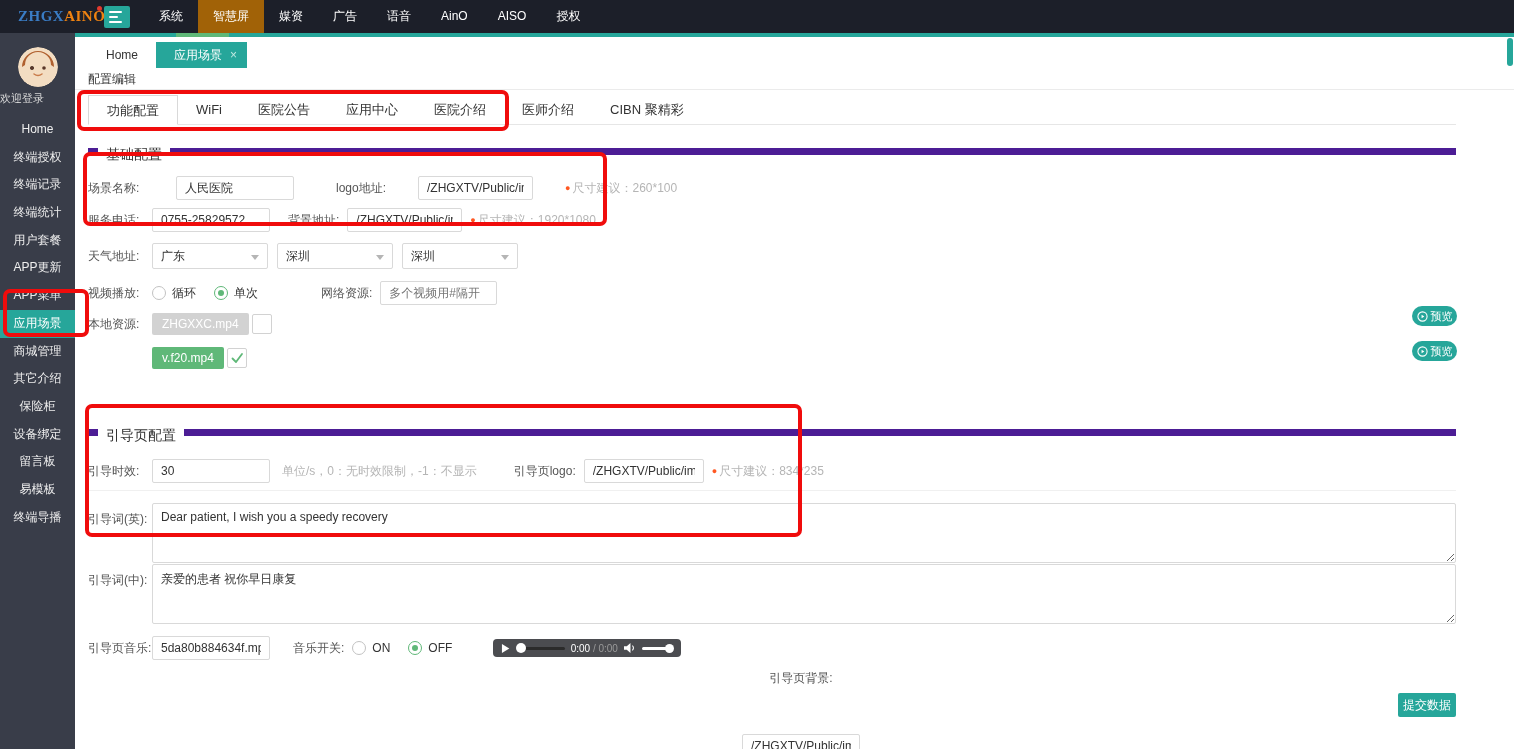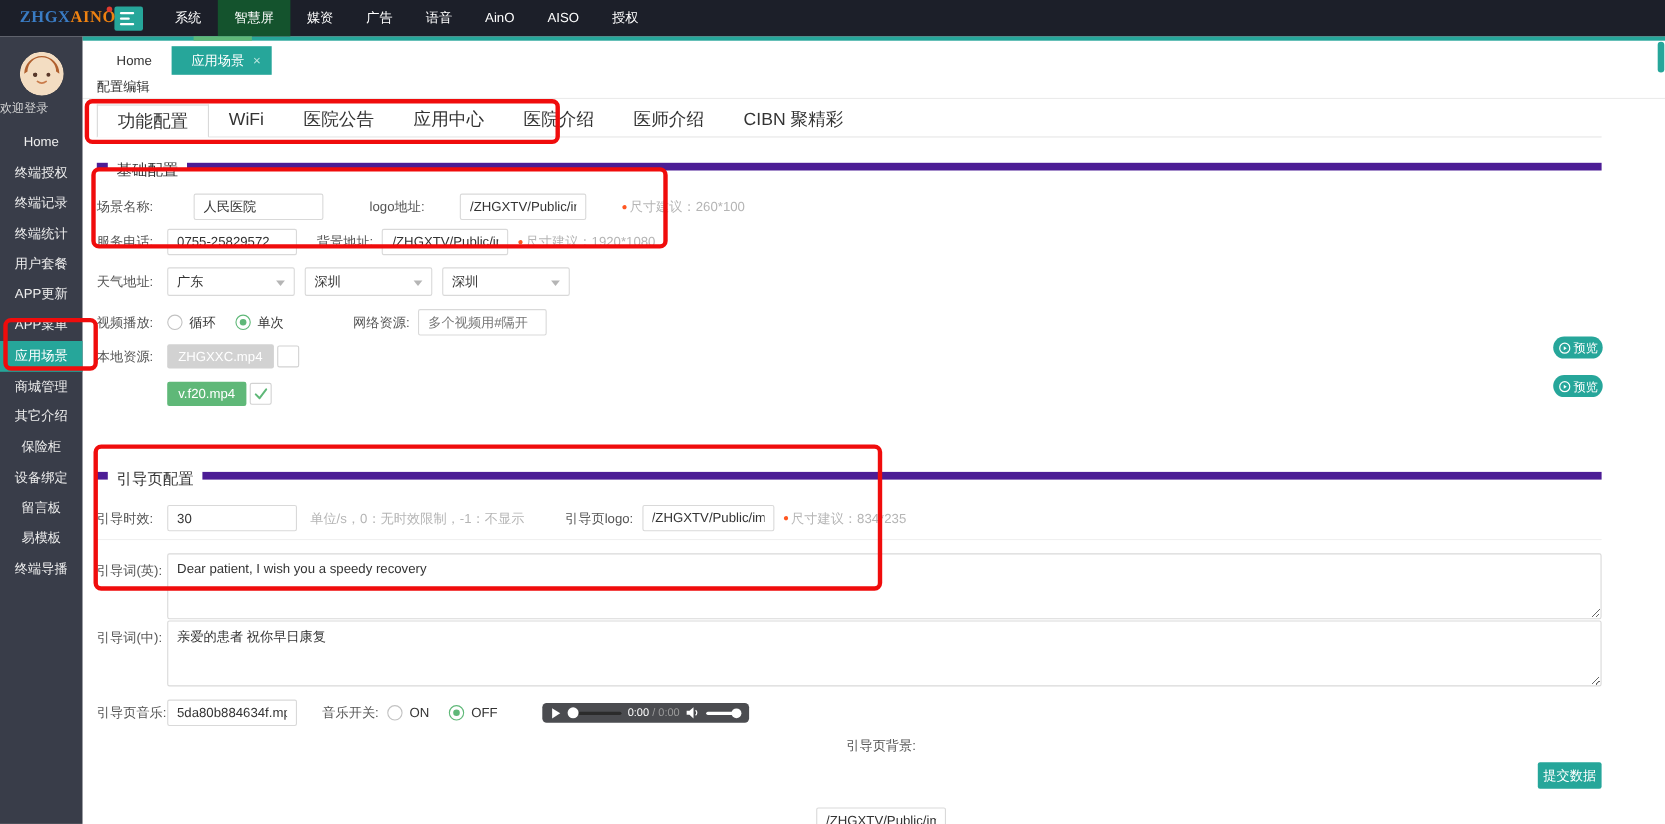--- a/index.html
+++ b/index.html
@@ -8,40 +8,40 @@
 
   
   .navbar { position:absolute; left:0; top:0; width:1514px; height:33px; background:#1C1F29; display:flex; align-items:center; z-index:5; }
   .logo { width:78px; margin-left:18px; font-family:"Liberation Serif","DejaVu Serif",serif; font-weight:bold; font-size:15px; letter-spacing:.5px; white-space:nowrap; position:relative; }
   .logo .p1 { color:#3A7CC4; } .logo .p2 { color:#EE8211; }
   .logo .dot { position:absolute; top:-2px; right:-6px; width:5px; height:5px; border-radius:50%; background:#E23A2E; }
   .menu-toggle { width:26px; height:22px; background:#26A69A; border-radius:2px; margin-left:8px; margin-right:14px; display:flex; flex-direction:column; justify-content:center; gap:3px; padding-left:5px; cursor:pointer; }
   .menu-toggle i { display:block; height:2px; background:#fff; border-radius:1px; }
   .menu-toggle i:nth-child(1){width:13px;} .menu-toggle i:nth-child(2){width:9px;} .menu-toggle i:nth-child(3){width:13px;}
   .nav-item { height:33px; line-height:33px; padding:0 15px; color:#fff; font-size:12px; cursor:pointer; }
-  .nav-item.active { background:#14532d; }
+  .nav-item.active { background:#a16207; }
   .accent-strip { position:absolute; left:75px; top:33px; width:1439px; height:4px; background:#26A69A; z-index:4; }
   .nav-underline { position:absolute; left:176px; top:33px; width:53px; height:4px; background:#5FB878; z-index:6; }
 
   
   .sidebar { position:absolute; left:0; top:33px; width:75px; height:716px; background:#393D49; z-index:5; }
   .avatar { width:40px; height:40px; border-radius:50%; margin:14px auto 4px auto; overflow:hidden; background:#2e323c; display:block; }
   .welcome { color:#d8d8d8; font-size:11px; margin-bottom:10px; }
   .side-item { height:27.7px; line-height:27.7px; text-align:center; color:#eee; font-size:12px; cursor:pointer; }
   .side-item.active { background:#26A69A; color:#fff; }
 
   
   .main { position:absolute; left:75px; top:37px; width:1439px; height:712px; background:#fff; }
   .tabbar { display:flex; margin:5px 0 0 13px; height:26px; }
   .tab { height:26px; line-height:26px; padding:0 18px; font-size:12px; color:#333; cursor:pointer; }
   .tab.active { background:#26A69A; color:#fff; padding-right:10px; }
   .tab .x { margin-left:8px; color:#bfe8e1; font-size:12px; cursor:pointer; }
   .crumb { height:22px; line-height:22px; padding-left:13px; border-bottom:1px solid #ebebeb; font-size:12px; color:#333; }
   .functabs { display:flex; margin:5px 58px 0 13px; height:30px; border-bottom:1px solid #e6e6e6; }
-  .ftab { height:30px; line-height:29px; padding:0 18px; font-size:16px; color:#333; cursor:pointer; }
+  .ftab { height:30px; line-height:29px; padding:0 18px; font-size:13px; color:#333; cursor:pointer; }
   .ftab.active { border:1px solid #d9d9d9; border-bottom:1px solid #fff; background:#fff; }
 
   .fieldset { position:relative; margin:23px 58px 0 13px; border-top:7px solid #4c1d95; }
   .fieldset .legend { position:absolute; left:10px; top:-9px; background:#fff; padding:0 8px; font-size:14px; color:#333; }
 
   .row { display:flex; align-items:center; margin-left:13px; }
   .lbl { flex:0 0 64px; font-size:12px; color:#555; white-space:nowrap; }
   .inp { height:24px; border:1px solid #d9d9d9; border-radius:2px; padding:0 8px; font-size:12px; color:#333; outline:none; font-family:inherit; }
   .w118 { width:118px; } .w115 { width:115px; } .w117 { width:117px; }
   .hint { color:#b5b5b5; font-size:12px; margin-left:8px; white-space:nowrap; }

